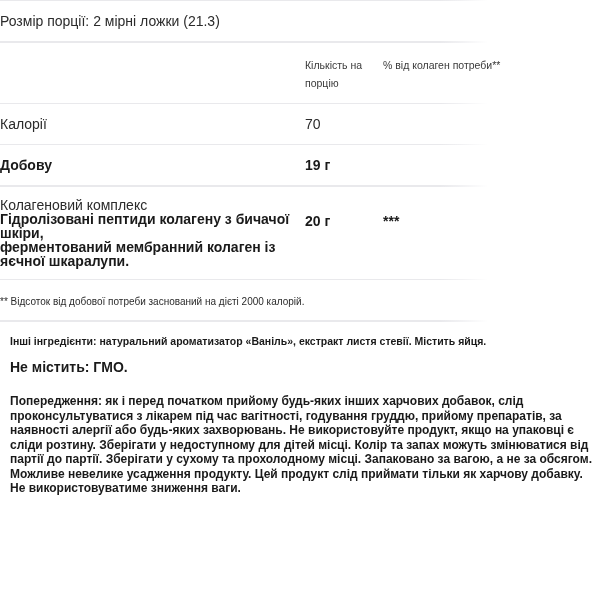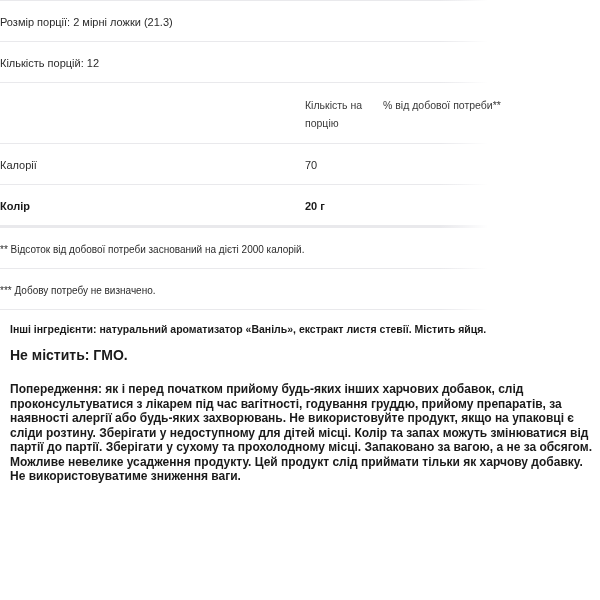--- a/index.html
+++ b/index.html
@@ -59,21 +59,21 @@
   .row td {
     padding-top: 11px;
     padding-bottom: 11px;
   }
 
   .col-name   { width: 305px; padding-left: 10px; box-sizing: border-box; }
   .col-amount { width: 78px; }
   .col-dv     { width: 217px; }
 
   .cell-text {
-    font-size: 11px;
+    font-size: 14px;
     line-height: 14px;
     color: #2b2b2b;
   }
   .bold .cell-text,
   .cell-text.bold {
     font-weight: bold;
     color: #1a1a1a;
   }
 
   .header-row td {
@@ -159,39 +159,34 @@
           <span class="cell-text">Розмір порції: 2 мірні ложки (21.3)</span>
         </td>
       </tr>
 
       <tr class="divider-row">
         <td colspan="3">
             <div class="divider"></div>
           </td>
       </tr>
 
-      <tr class="row">
-        <td colspan="3" class="col-name">
-          <span class="cell-text">Кількість порцій: 12</span>
-        </td>
-      </tr>
 
       <tr class="divider-row">
         <td colspan="3">
             <div class="divider"></div>
           </td>
       </tr>
 
       <tr class="header-row">
         <td class="col-name"></td>
         <td class="col-amount">
           <span class="header-text">Кількість на порцію</span>
         </td>
         <td class="col-dv">
-          <span class="header-text">% від добової потреби**</span>
+          <span class="header-text">% від колаген потреби**</span>
         </td>
       </tr>
 
       <tr class="divider-row">
         <td colspan="3">
             <div class="divider"></div>
           </td>
       </tr>
 
       <tr class="row">
@@ -207,67 +202,75 @@
       </tr>
 
       <tr class="divider-row">
         <td colspan="3">
             <div class="divider"></div>
           </td>
       </tr>
 
       <tr class="row bold">
         <td class="col-name">
-          <span class="cell-text">Колір</span>
+          <span class="cell-text">Добову</span>
         </td>
         <td class="col-amount">
-          <span class="cell-text">20 г</span>
+          <span class="cell-text">19 г</span>
         </td>
         <td class="col-dv">
           <span class="cell-text"></span>
         </td>
       </tr>
 
       <tr class="divider-row">
         <td colspan="3">
             <div class="divider"></div>
           </td>
       </tr>
 
 
       <tr class="divider-row">
         <td colspan="3">
             <div class="divider"></div>
           </td>
       </tr>
 
+      <tr class="row">
+        <td class="col-name multiline">
+          <span class="cell-text line line-head">Колагеновий комплекс</span>
+          <span class="cell-text line line-body">Гідролізовані пептиди колагену з бичачої шкіри,</span>
+          <span class="cell-text line line-body">ферментований мембранний колаген із яєчної шкаралупи.</span>
+        </td>
+        <td class="col-amount" style="padding-top:25px;">
+          <span class="cell-text bold">20 г</span>
+        </td>
+        <td class="col-dv" style="padding-top:25px;">
+          <span class="cell-text bold">***</span>
+        </td>
+      </tr>
 
       <tr class="divider-row">
         <td colspan="3">
             <div class="divider"></div>
           </td>
       </tr>
 
       <tr class="row">
         <td colspan="3" class="col-name">
           <span class="note-text">** Відсоток від добової потреби заснований на дієті 2000 калорій.</span>
         </td>
       </tr>
 
       <tr class="divider-row">
         <td colspan="3">
             <div class="divider"></div>
           </td>
       </tr>
 
-      <tr class="row">
-        <td colspan="3" class="col-name">
-          <span class="note-text">*** Добову потребу не визначено.</span>
-        </td>
-      </tr>
 
       <tr class="divider-row">
         <td colspan="3">
             <div class="divider"></div>
           </td>
       </tr>
 
     </tbody>
   </table>
 

